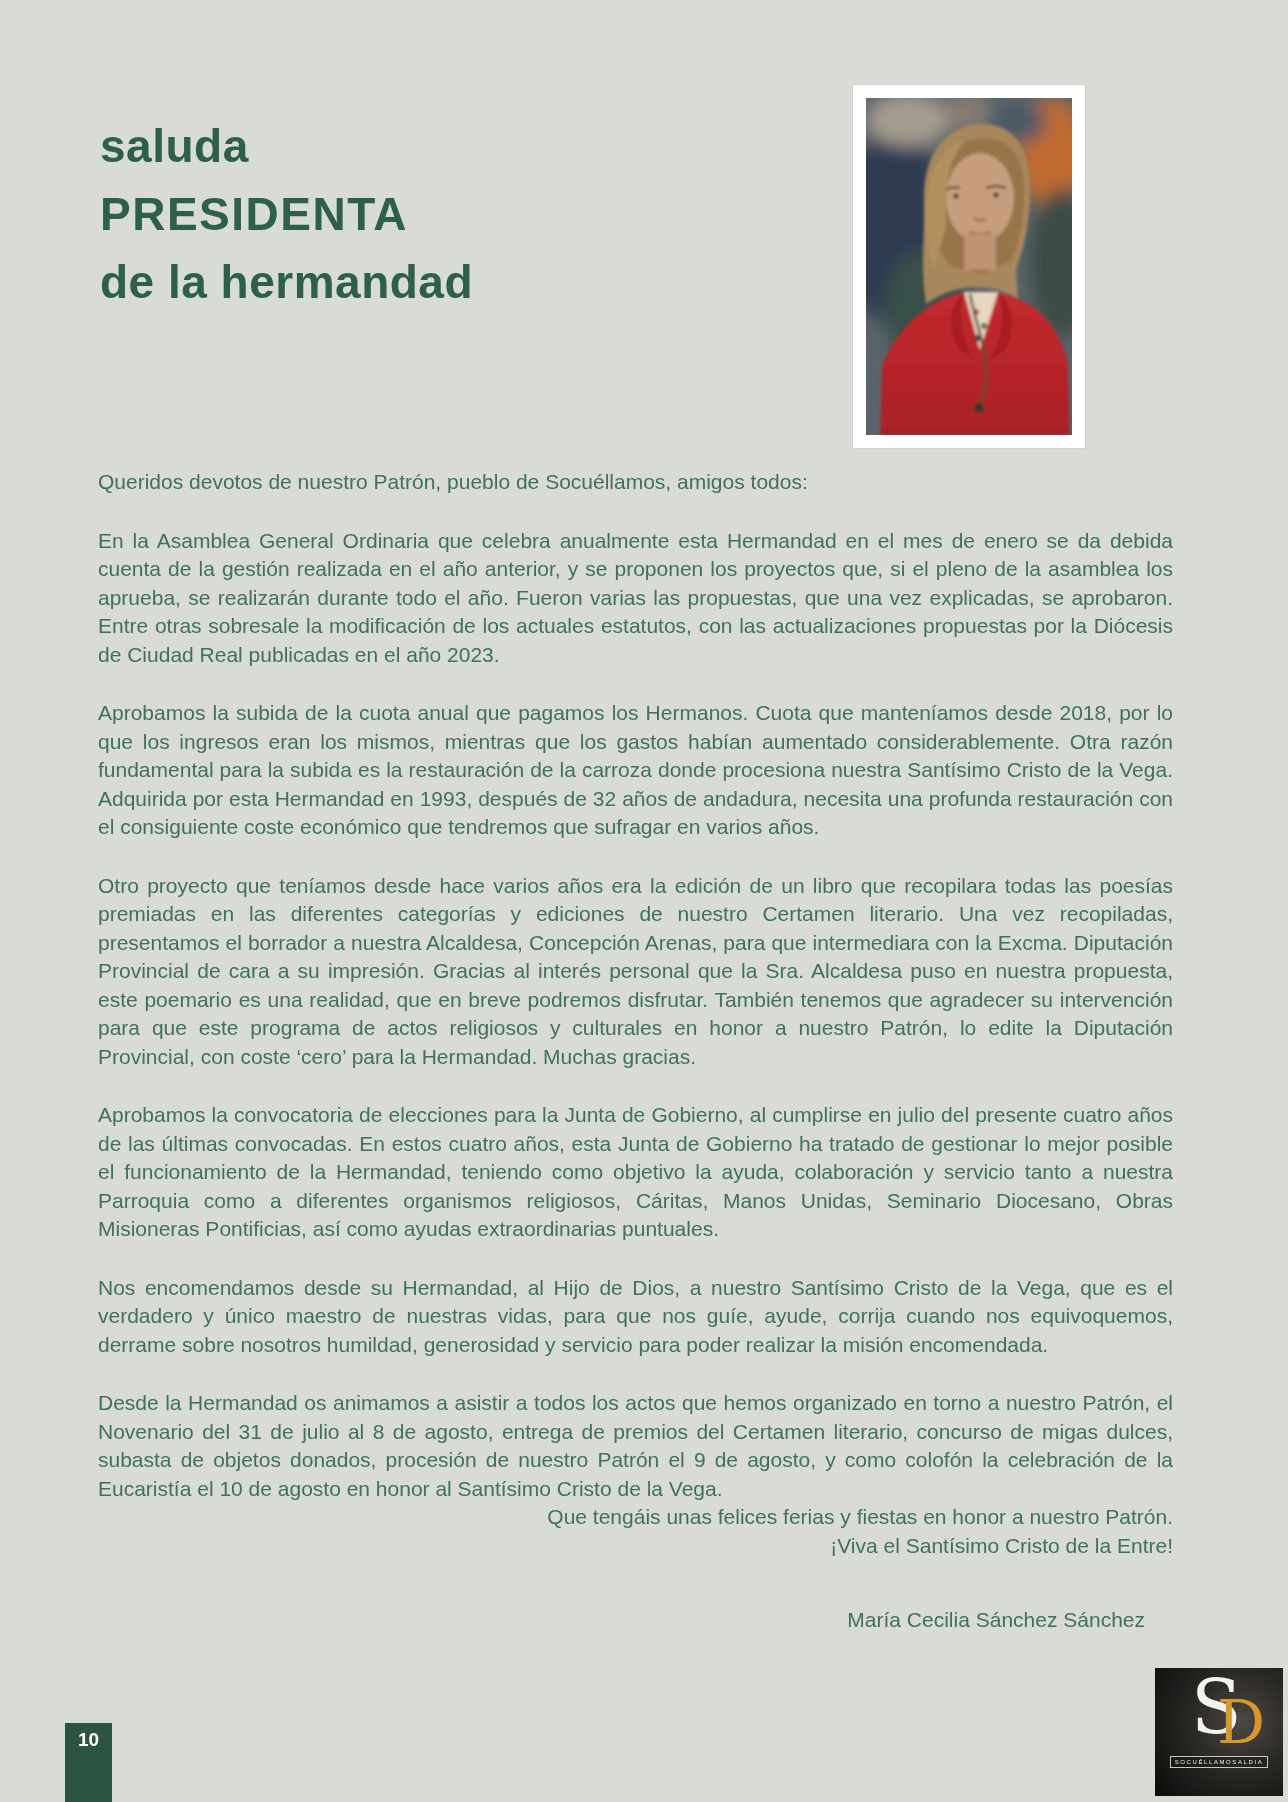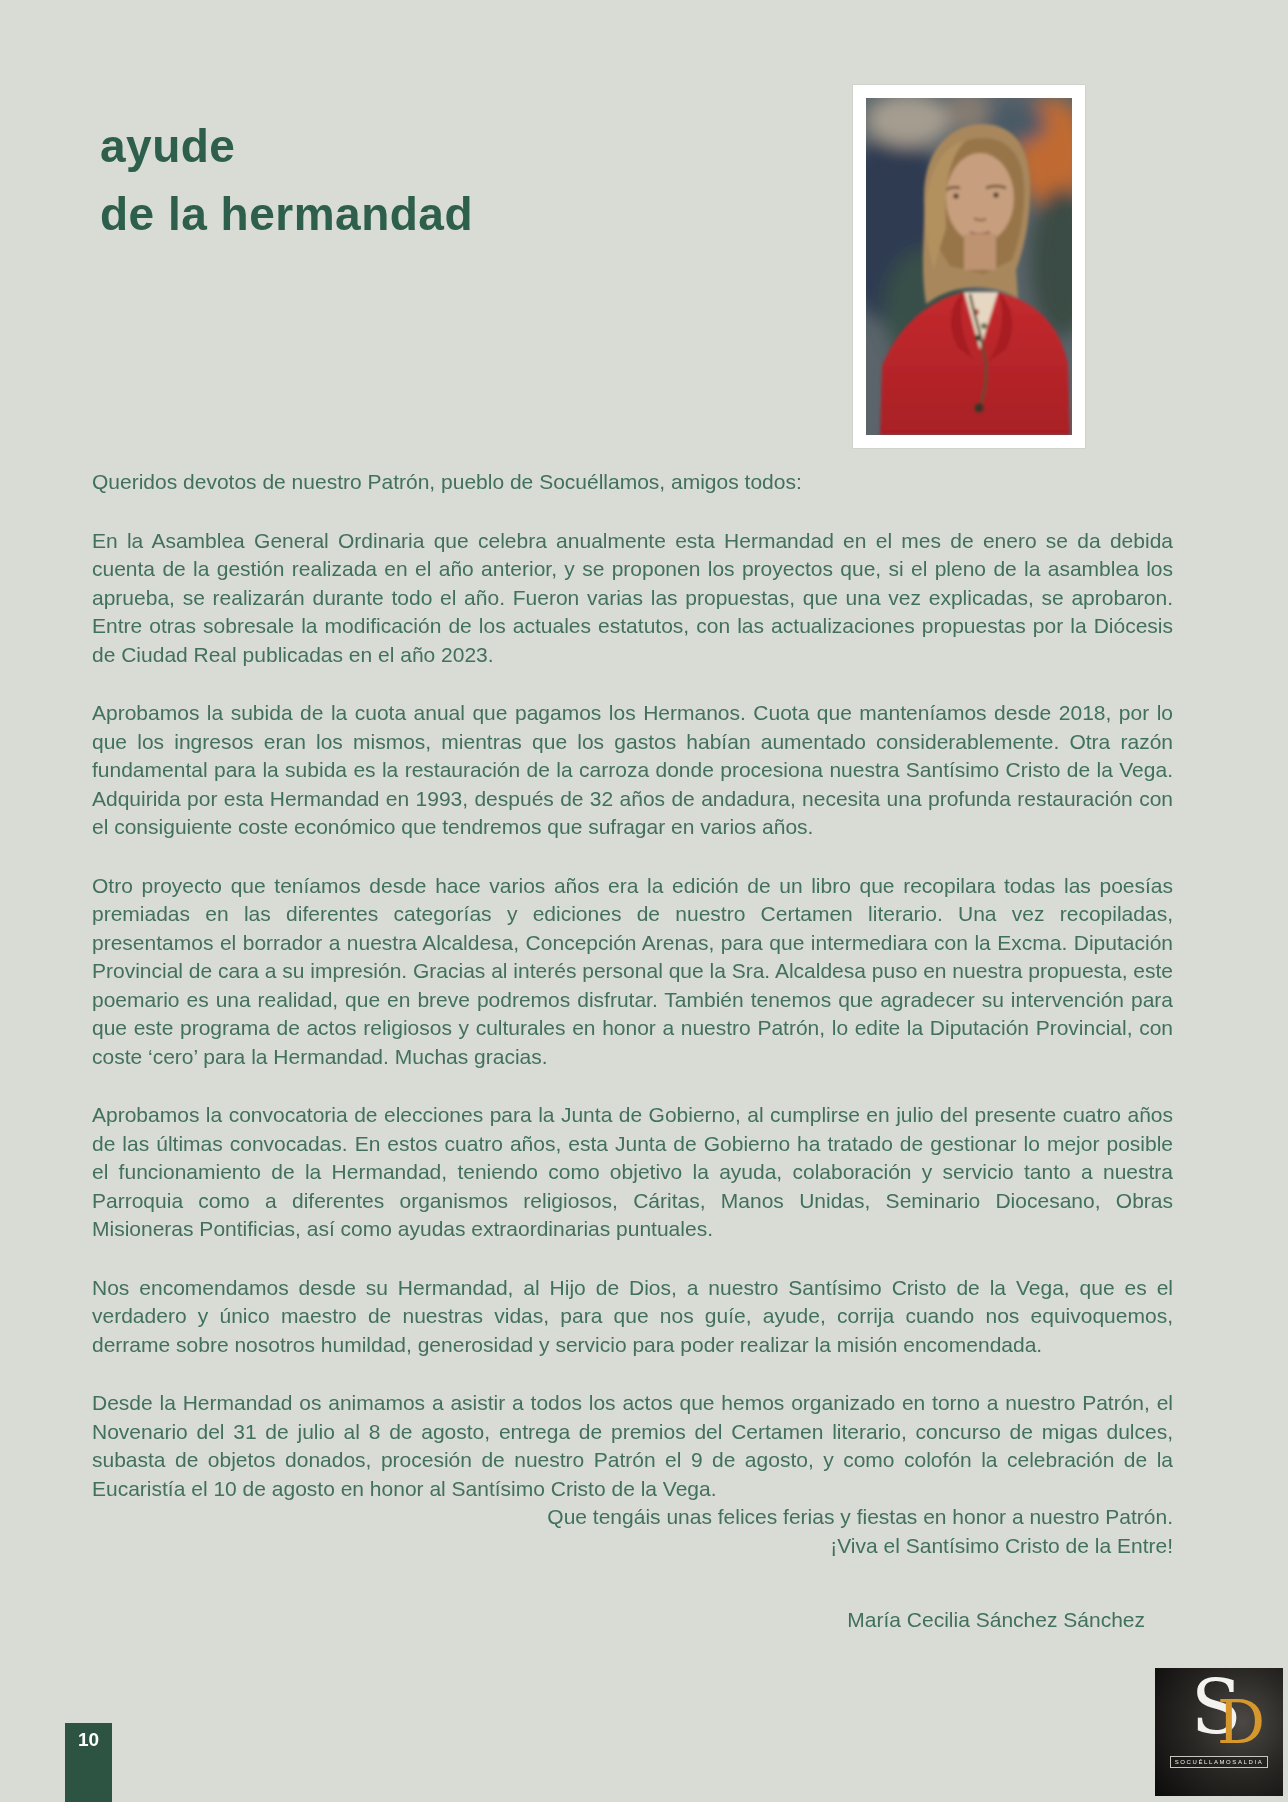--- a/index.html
+++ b/index.html
@@ -31,21 +31,21 @@
   }
   .photo-frame svg{display:block;width:206px;height:337px;}
   
   .letter{
     position:absolute;left:92px;top:468px;
     width:1081px;
     color:#42705f;
     font-size:21px;
     line-height:28.5px;
   }
-  .letter p{margin:0 0 30px 0;text-align:justify;}
+  .letter p{margin:0 0 30px 6px;text-align:justify;}
   .letter p.no-justify{text-align:left;}
   .letter .line{text-align:right;}
   .signature{
     margin-top:46px;
     padding-right:28px;
     text-align:right;
   }
   
   .page-tab{
     position:absolute;left:65px;top:1723px;
@@ -84,21 +84,22 @@
     padding:2px 4px;
     white-space:nowrap;
   }
 </style>
 </head>
 <body>
 
 <div class="page">
 
   <header class="title-block">
-    <div>ayude</div>
+    <div>saluda</div>
+    <div class="caps">PRESIDENTA</div>
     <div>de la hermandad</div>
   </header>
 
   <figure class="photo-frame">
     <svg viewBox="0 0 206 337" preserveAspectRatio="none">
       <defs>
         <filter id="b8" x="-40%" y="-40%" width="180%" height="180%">
             <feGaussianBlur stdDeviation="9"></feGaussianBlur>
           </filter>
         <filter id="b2" x="-20%" y="-20%" width="140%" height="140%">

